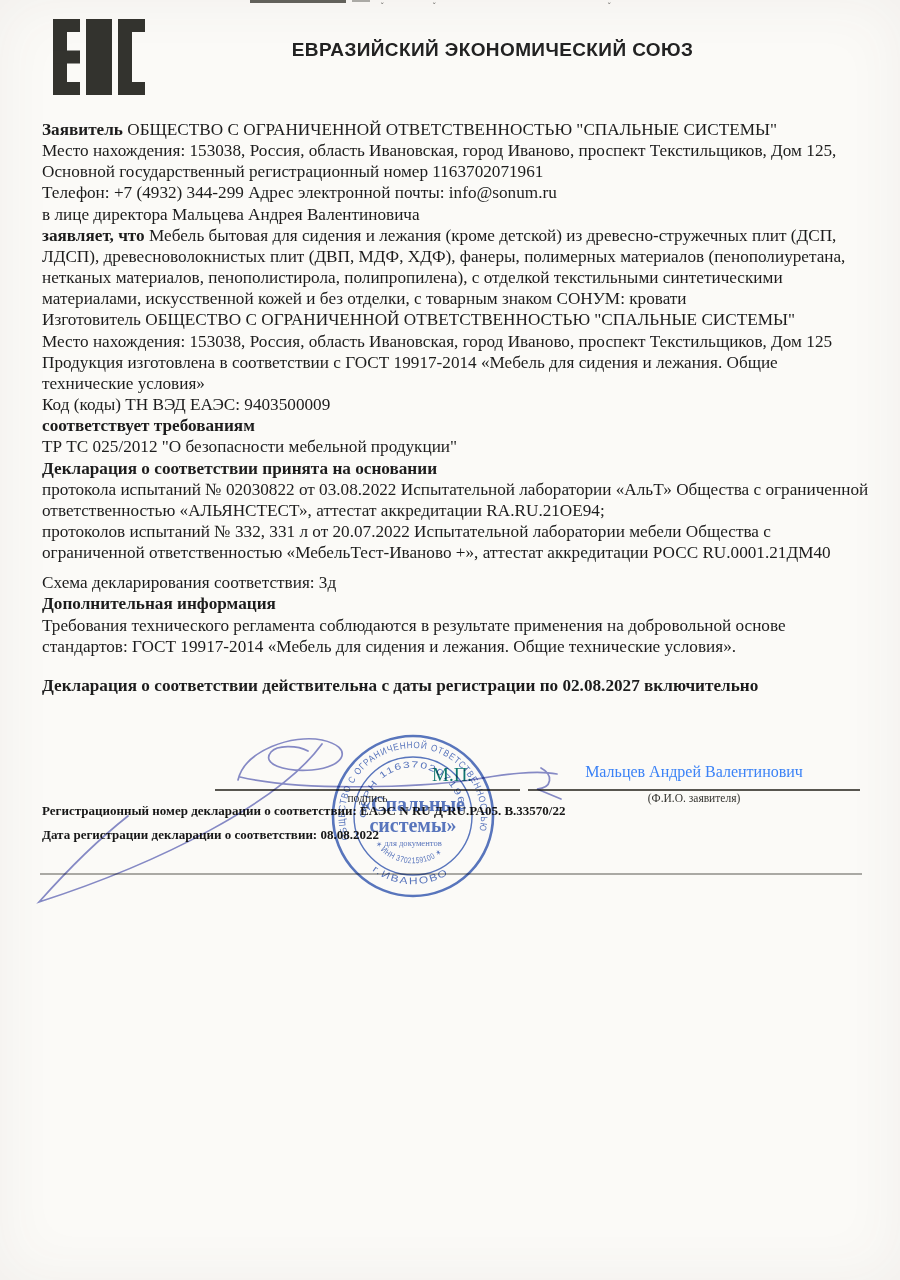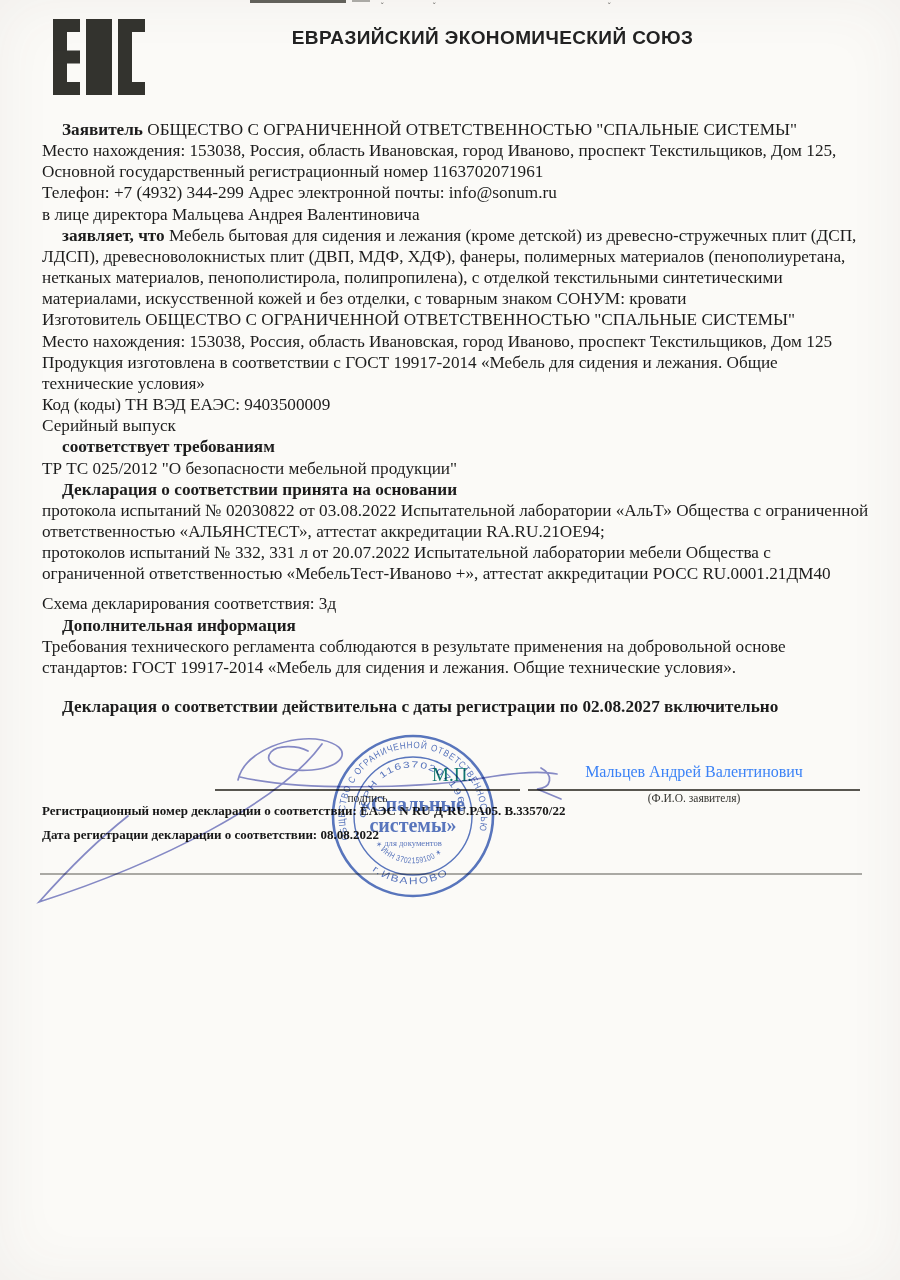--- a/index.html
+++ b/index.html
@@ -15,31 +15,31 @@
   }
   
   .artifact{position:absolute;background:#3d3c35;opacity:.8;}
   .tick{position:absolute;font-size:9px;color:#6a6a66;font-family:"DejaVu Sans",sans-serif;}
   
   .eac{position:absolute;left:53px;top:19px;}
   
   .hdr{
     position:absolute;left:170px;width:645px;text-align:center;
     font-family:"Liberation Sans","DejaVu Sans",sans-serif;
-    font-weight:bold;font-size:19px;letter-spacing:.4px;color:#222;
+    font-weight:bold;font-size:19px;letter-spacing:.4px;color:#222;margin-top:12px;
   }
   .hdr1{top:27px;}
   .hdr2{top:53px;}
   
   .body{
     position:absolute;left:42px;top:119px;width:826px;
     font-size:17.2px;line-height:21.15px;color:#1c1c1c;
   }
   .body .line{white-space:nowrap;}
-  .b{font-weight:bold;margin-left:20px;}
+  .b{font-weight:bold;}
   
   .rule{position:absolute;background:#57554f;height:1.5px;}
   .caption{position:absolute;font-size:11.5px;color:#33322e;text-align:center;}
   .mp{position:absolute;left:432px;top:764px;font-size:19px;color:#0f766e;}
   .fio{position:absolute;left:528px;top:763px;width:332px;text-align:center;font-size:16px;color:#3b82f6;}
   .regline{position:absolute;left:42px;font-weight:bold;font-size:13px;color:#171717;white-space:nowrap;}
   .longrule{position:absolute;left:40px;top:873px;width:822px;height:2px;background:#8f8e88;opacity:.75;}
   .stamp{position:absolute;left:327px;top:730px;mix-blend-mode:multiply;opacity:.92;}
   .signature{position:absolute;left:25px;top:720px;mix-blend-mode:multiply;pointer-events:none;}
 </style>
@@ -83,21 +83,20 @@
       <div class="line">в лице директора Мальцева Андрея Валентиновича</div>
       <div class="line"><span class="b">заявляет, что</span> Мебель бытовая для сидения и лежания (кроме детской) из древесно-стружечных плит (ДСП,</div>
       <div class="line">ЛДСП), древесноволокнистых плит (ДВП, МДФ, ХДФ), фанеры, полимерных материалов (пенополиуретана,</div>
       <div class="line">нетканых материалов, пенополистирола, полипропилена), с отделкой текстильными синтетическими</div>
       <div class="line">материалами, искусственной кожей и без отделки, с товарным знаком СОНУМ: кровати</div>
       <div class="line">Изготовитель ОБЩЕСТВО С ОГРАНИЧЕННОЙ ОТВЕТСТВЕННОСТЬЮ "СПАЛЬНЫЕ СИСТЕМЫ"</div>
       <div class="line">Место нахождения: 153038, Россия, область Ивановская, город Иваново, проспект Текстильщиков, Дом 125</div>
       <div class="line">Продукция изготовлена в соответствии с ГОСТ 19917-2014 «Мебель для сидения и лежания. Общие</div>
       <div class="line">технические условия»</div>
       <div class="line">Код (коды) ТН ВЭД ЕАЭС: 9403500009</div>
-      <div class="line">Серийный выпуск</div>
       <div class="line b">соответствует требованиям</div>
       <div class="line">ТР ТС 025/2012 "О безопасности мебельной продукции"</div>
       <div class="line b">Декларация о соответствии принята на основании</div>
       <div class="line">протокола испытаний № 02030822 от 03.08.2022 Испытательной лаборатории «АльТ» Общества с ограниченной</div>
       <div class="line">ответственностью «АЛЬЯНСТЕСТ», аттестат аккредитации RA.RU.21ОЕ94;</div>
       <div class="line">протоколов испытаний № 332, 331 л от 20.07.2022 Испытательной лаборатории мебели Общества с</div>
       <div class="line">ограниченной ответственностью «МебельТест-Иваново +», аттестат аккредитации РОСС RU.0001.21ДМ40</div>
       <div style="height: 9px;"></div>
       <div class="line">Схема декларирования соответствия: 3д</div>
       <div class="line b">Дополнительная информация</div>

